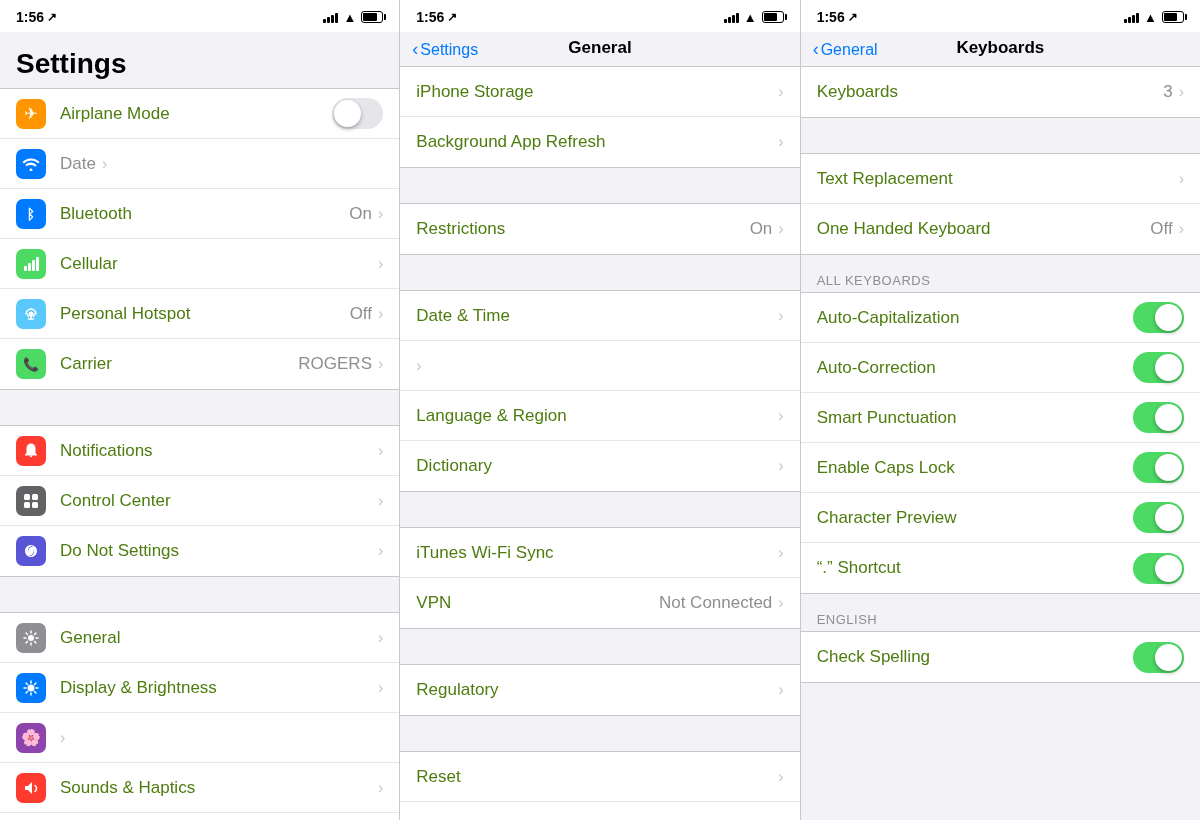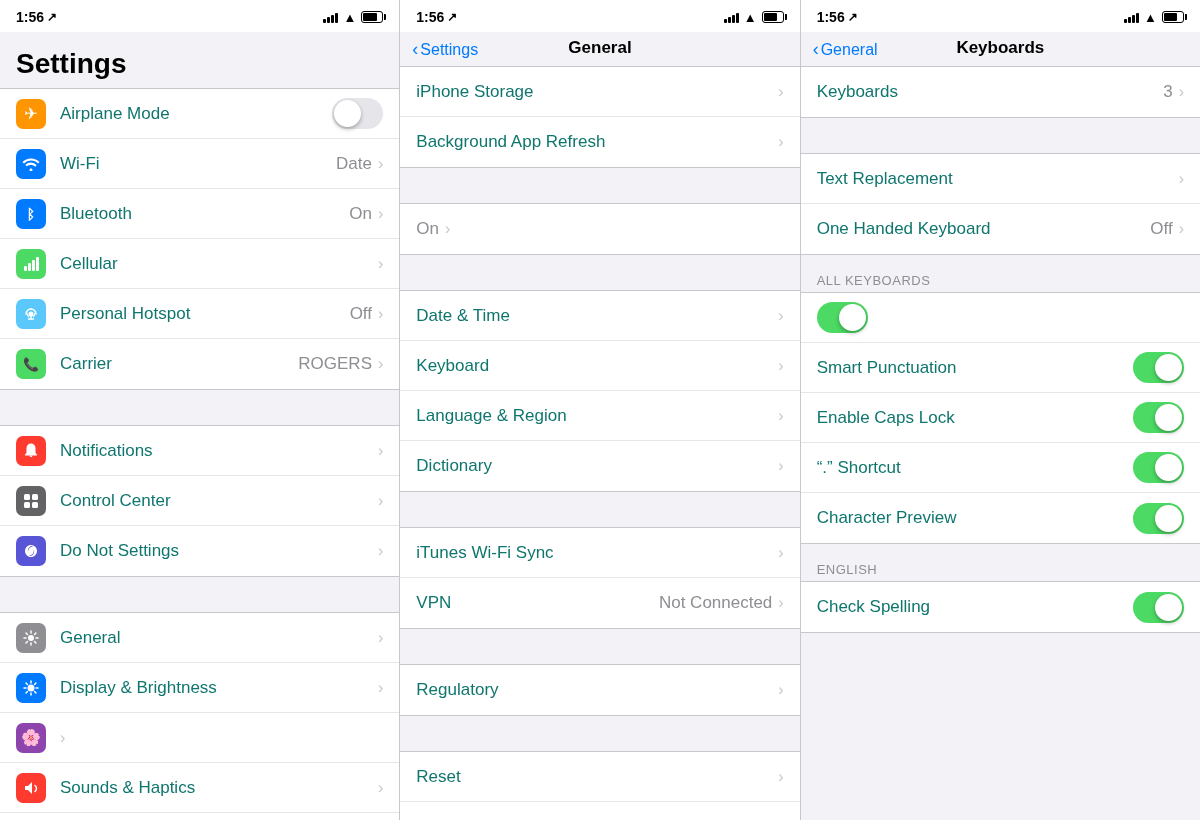--- a/index.html
+++ b/index.html
@@ -116,21 +116,21 @@
       justify-content: center;
       margin-right: 14px;
       flex-shrink: 0;
       font-size: 16px;
       color: #fff;
     }
 
     .row-label {
       flex: 1;
       font-size: 17px;
-      color: #0f766e;
+      color: #4d7c0f;
     }
 
     .row-value {
       font-size: 17px;
       color: #8e8e93;
       margin-right: 6px;
     }
 
     .row-chevron {
       color: #c7c7cc;
@@ -249,21 +249,20 @@
           <div class="toggle-knob"></div>
         </div>
       </div>
 
       <div class="settings-row">
         <div class="row-icon bg-blue">
           <svg width="18" height="14" viewBox="0 0 18 14" fill="white">
             <path d="M9 11.5c.83 0 1.5.67 1.5 1.5S9.83 14.5 9 14.5 7.5 13.83 7.5 13 8.17 11.5 9 11.5zM9 8c1.66 0 3.16.67 4.24 1.76l1.42-1.42A8.5 8.5 0 009 5.5a8.5 8.5 0 00-5.66 2.34l1.42 1.42A6.5 6.5 0 019 8zm0-4.5c2.76 0 5.26 1.12 7.07 2.93l1.42-1.42A11.5 11.5 0 009 1.5a11.5 11.5 0 00-8.49 3.51l1.42 1.42A9.5 9.5 0 019 3.5z"></path>
           </svg>
         </div>
-        <span class="row-label">Wi-Fi</span>
         <span class="row-value">Date</span>
         <span class="row-chevron">›</span>
       </div>
 
       <div class="settings-row">
         <div class="row-icon bg-bluetooth" style="font-size:14px; font-weight:700;">ᛒ</div>
         <span class="row-label">Bluetooth</span>
         <span class="row-value">On</span>
         <span class="row-chevron">›</span>
       </div>
@@ -444,34 +443,34 @@
       <div class="settings-row">
         <span class="row-label">Background App Refresh</span>
         <span class="row-chevron">›</span>
       </div>
     </div>
 
     <div class="section-gap"></div>
 
     <div class="settings-group">
       <div class="settings-row">
+        <span class="row-label">Restrictions</span>
         <span class="row-value">On</span>
         <span class="row-chevron">›</span>
       </div>
     </div>
 
     <div class="section-gap"></div>
 
     <div class="settings-group">
       <div class="settings-row">
         <span class="row-label">Date &amp; Time</span>
         <span class="row-chevron">›</span>
       </div>
       <div class="settings-row">
-        <span class="row-label">Keyboard</span>
         <span class="row-chevron">›</span>
       </div>
       <div class="settings-row">
         <span class="row-label">Language &amp; Region</span>
         <span class="row-chevron">›</span>
       </div>
       <div class="settings-row">
         <span class="row-label">Dictionary</span>
         <span class="row-chevron">›</span>
       </div>
@@ -568,53 +567,60 @@
       </div>
     </div>
 
     <div class="section-gap-small"></div>
 
     <div class="section-label">ALL KEYBOARDS</div>
 
     <div class="settings-group">
 
       <div class="settings-row">
+        <span class="row-label">Auto-Capitalization</span>
         <div class="toggle toggle-on">
           <div class="toggle-knob"></div>
         </div>
       </div>
 
+      <div class="settings-row">
+        <span class="row-label">Auto-Correction</span>
+        <div class="toggle toggle-on">
+          <div class="toggle-knob"></div>
+        </div>
+      </div>
 
       <div class="settings-row">
         <span class="row-label">Smart Punctuation</span>
         <div class="toggle toggle-on">
           <div class="toggle-knob"></div>
         </div>
       </div>
 
       <div class="settings-row">
         <span class="row-label">Enable Caps Lock</span>
         <div class="toggle toggle-on">
           <div class="toggle-knob"></div>
         </div>
       </div>
 
       <div class="settings-row">
+        <span class="row-label">Character Preview</span>
+        <div class="toggle toggle-on">
+          <div class="toggle-knob"></div>
+        </div>
+      </div>
+
+      <div class="settings-row">
         <span class="row-label">“.” Shortcut</span>
         <div class="toggle toggle-on">
           <div class="toggle-knob"></div>
         </div>
       </div>
-
-      <div class="settings-row">
-        <span class="row-label">Character Preview</span>
-        <div class="toggle toggle-on">
-          <div class="toggle-knob"></div>
-        </div>
-      </div>
     </div>
 
 
     <div class="section-gap-small"></div>
 
     <div class="section-label">ENGLISH</div>
 
     <div class="settings-group">
 
       <div class="settings-row">

